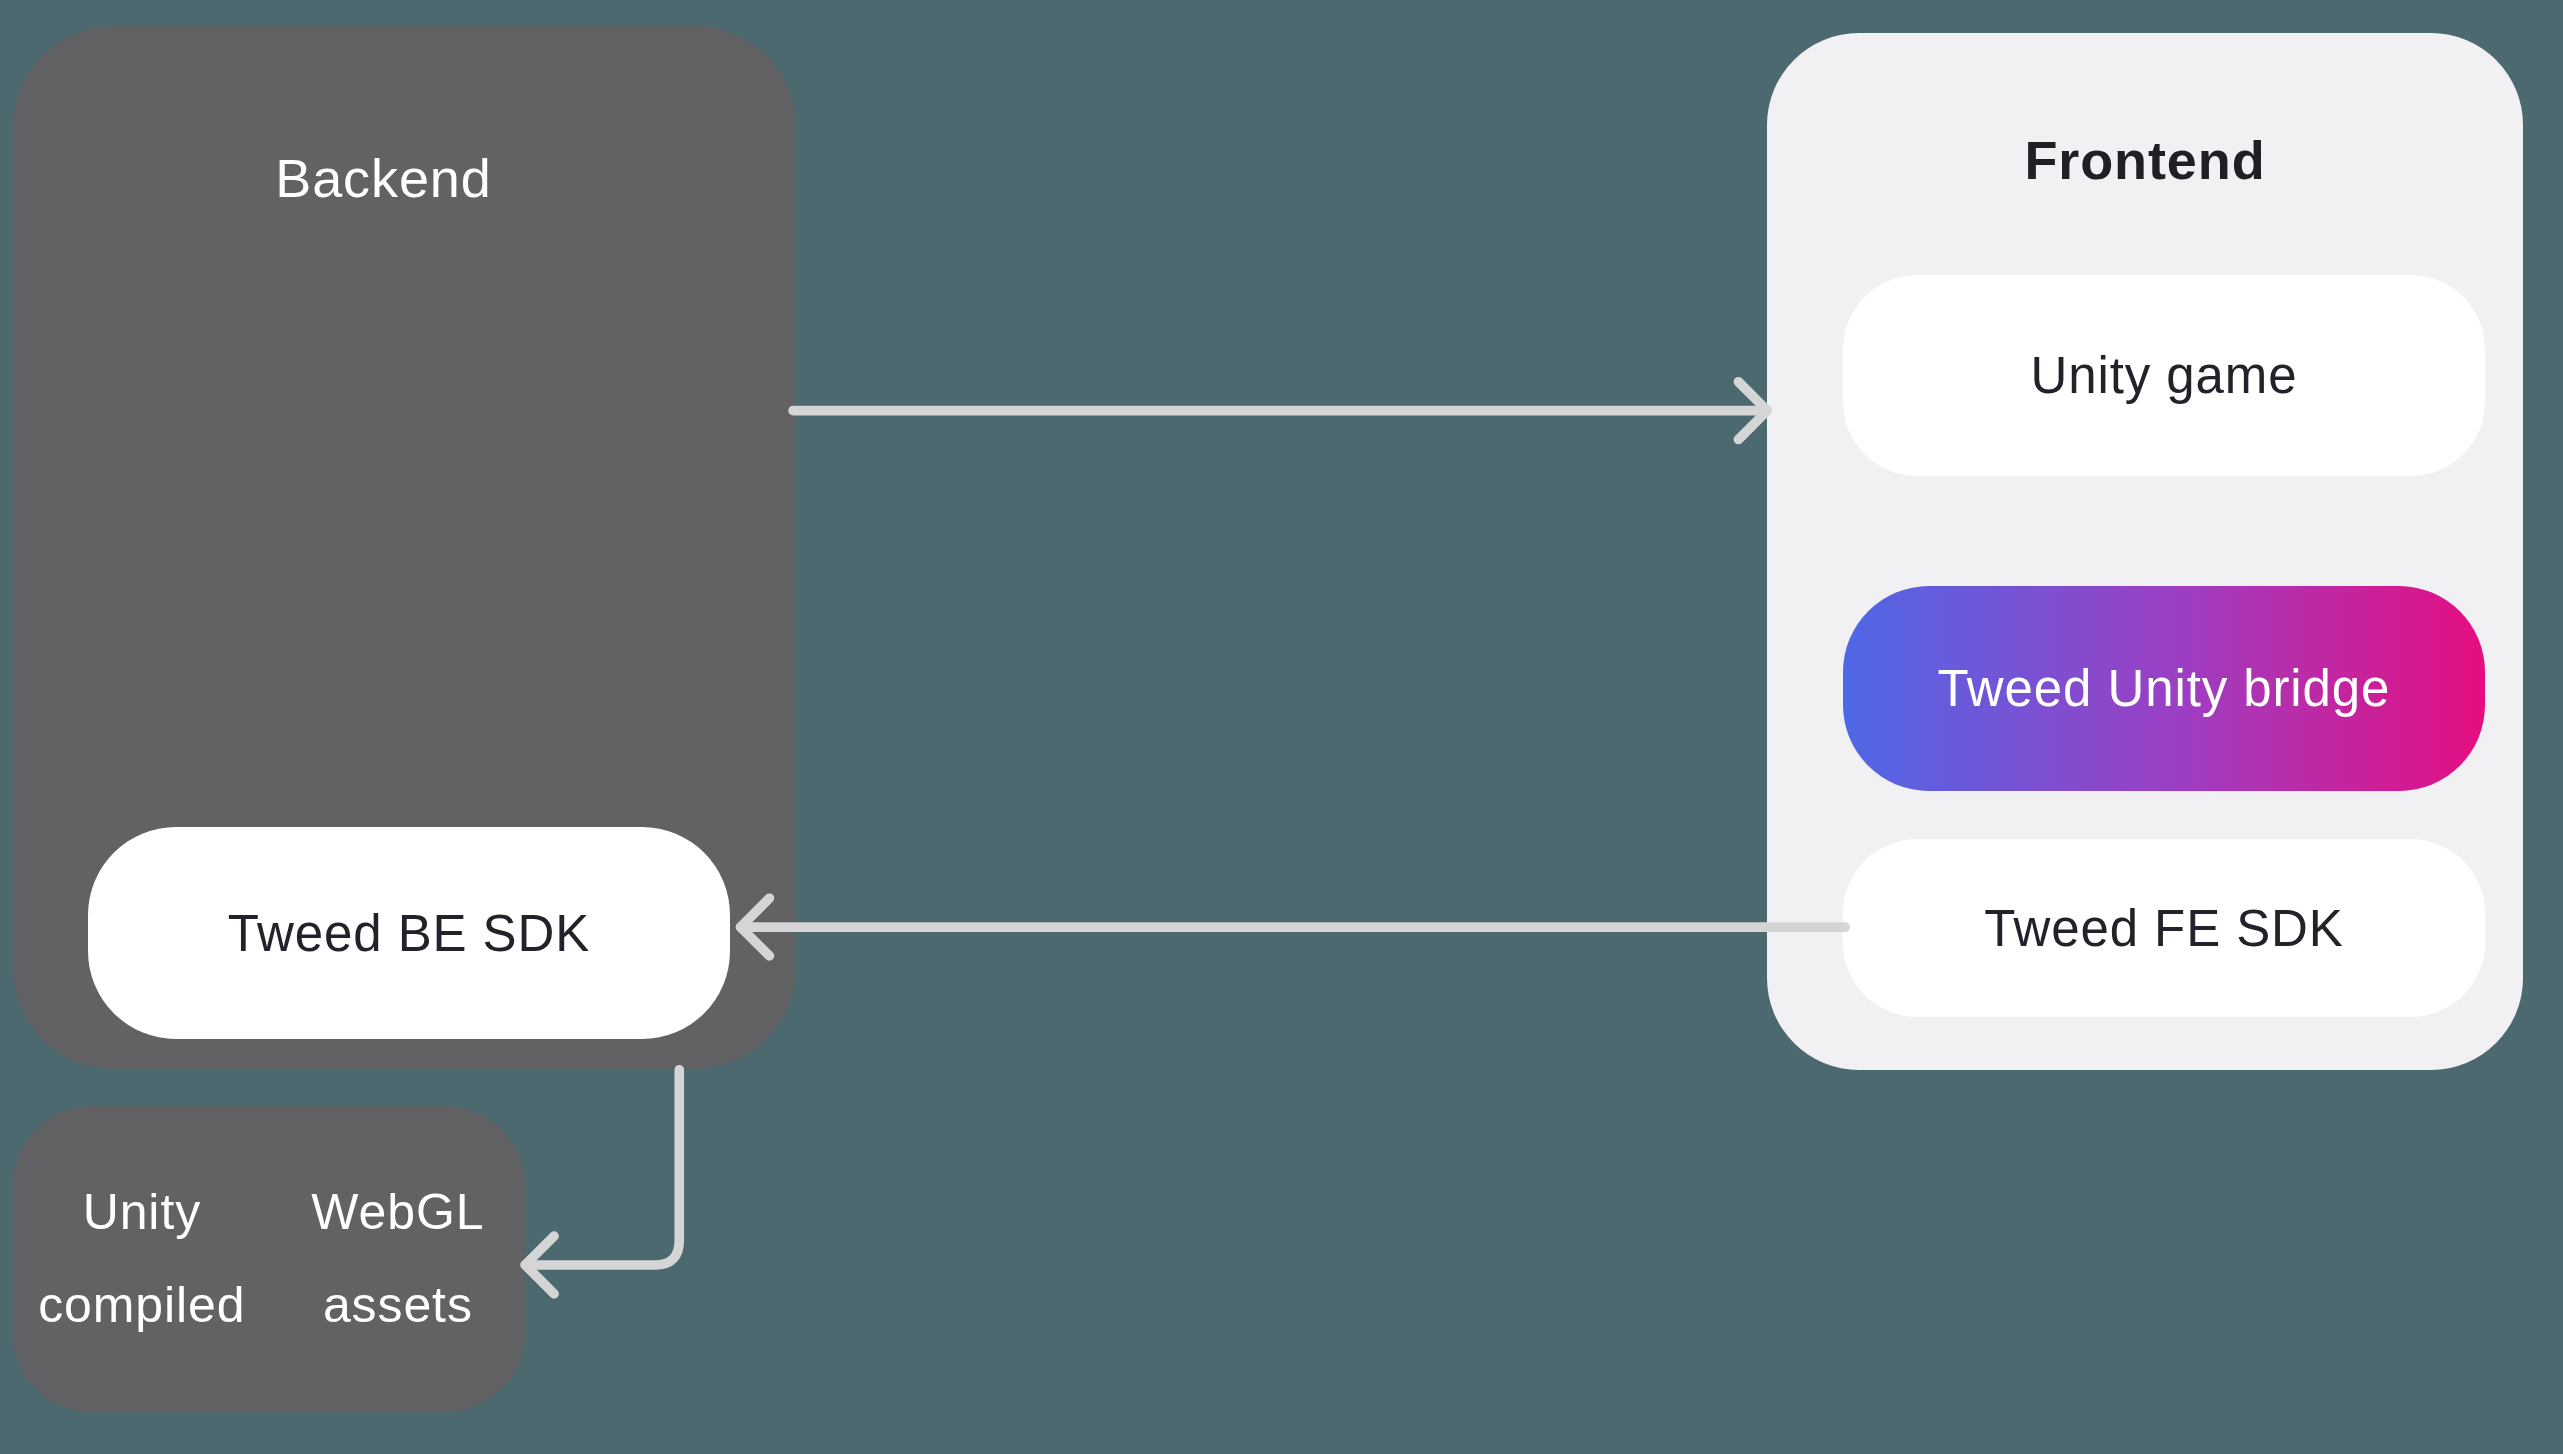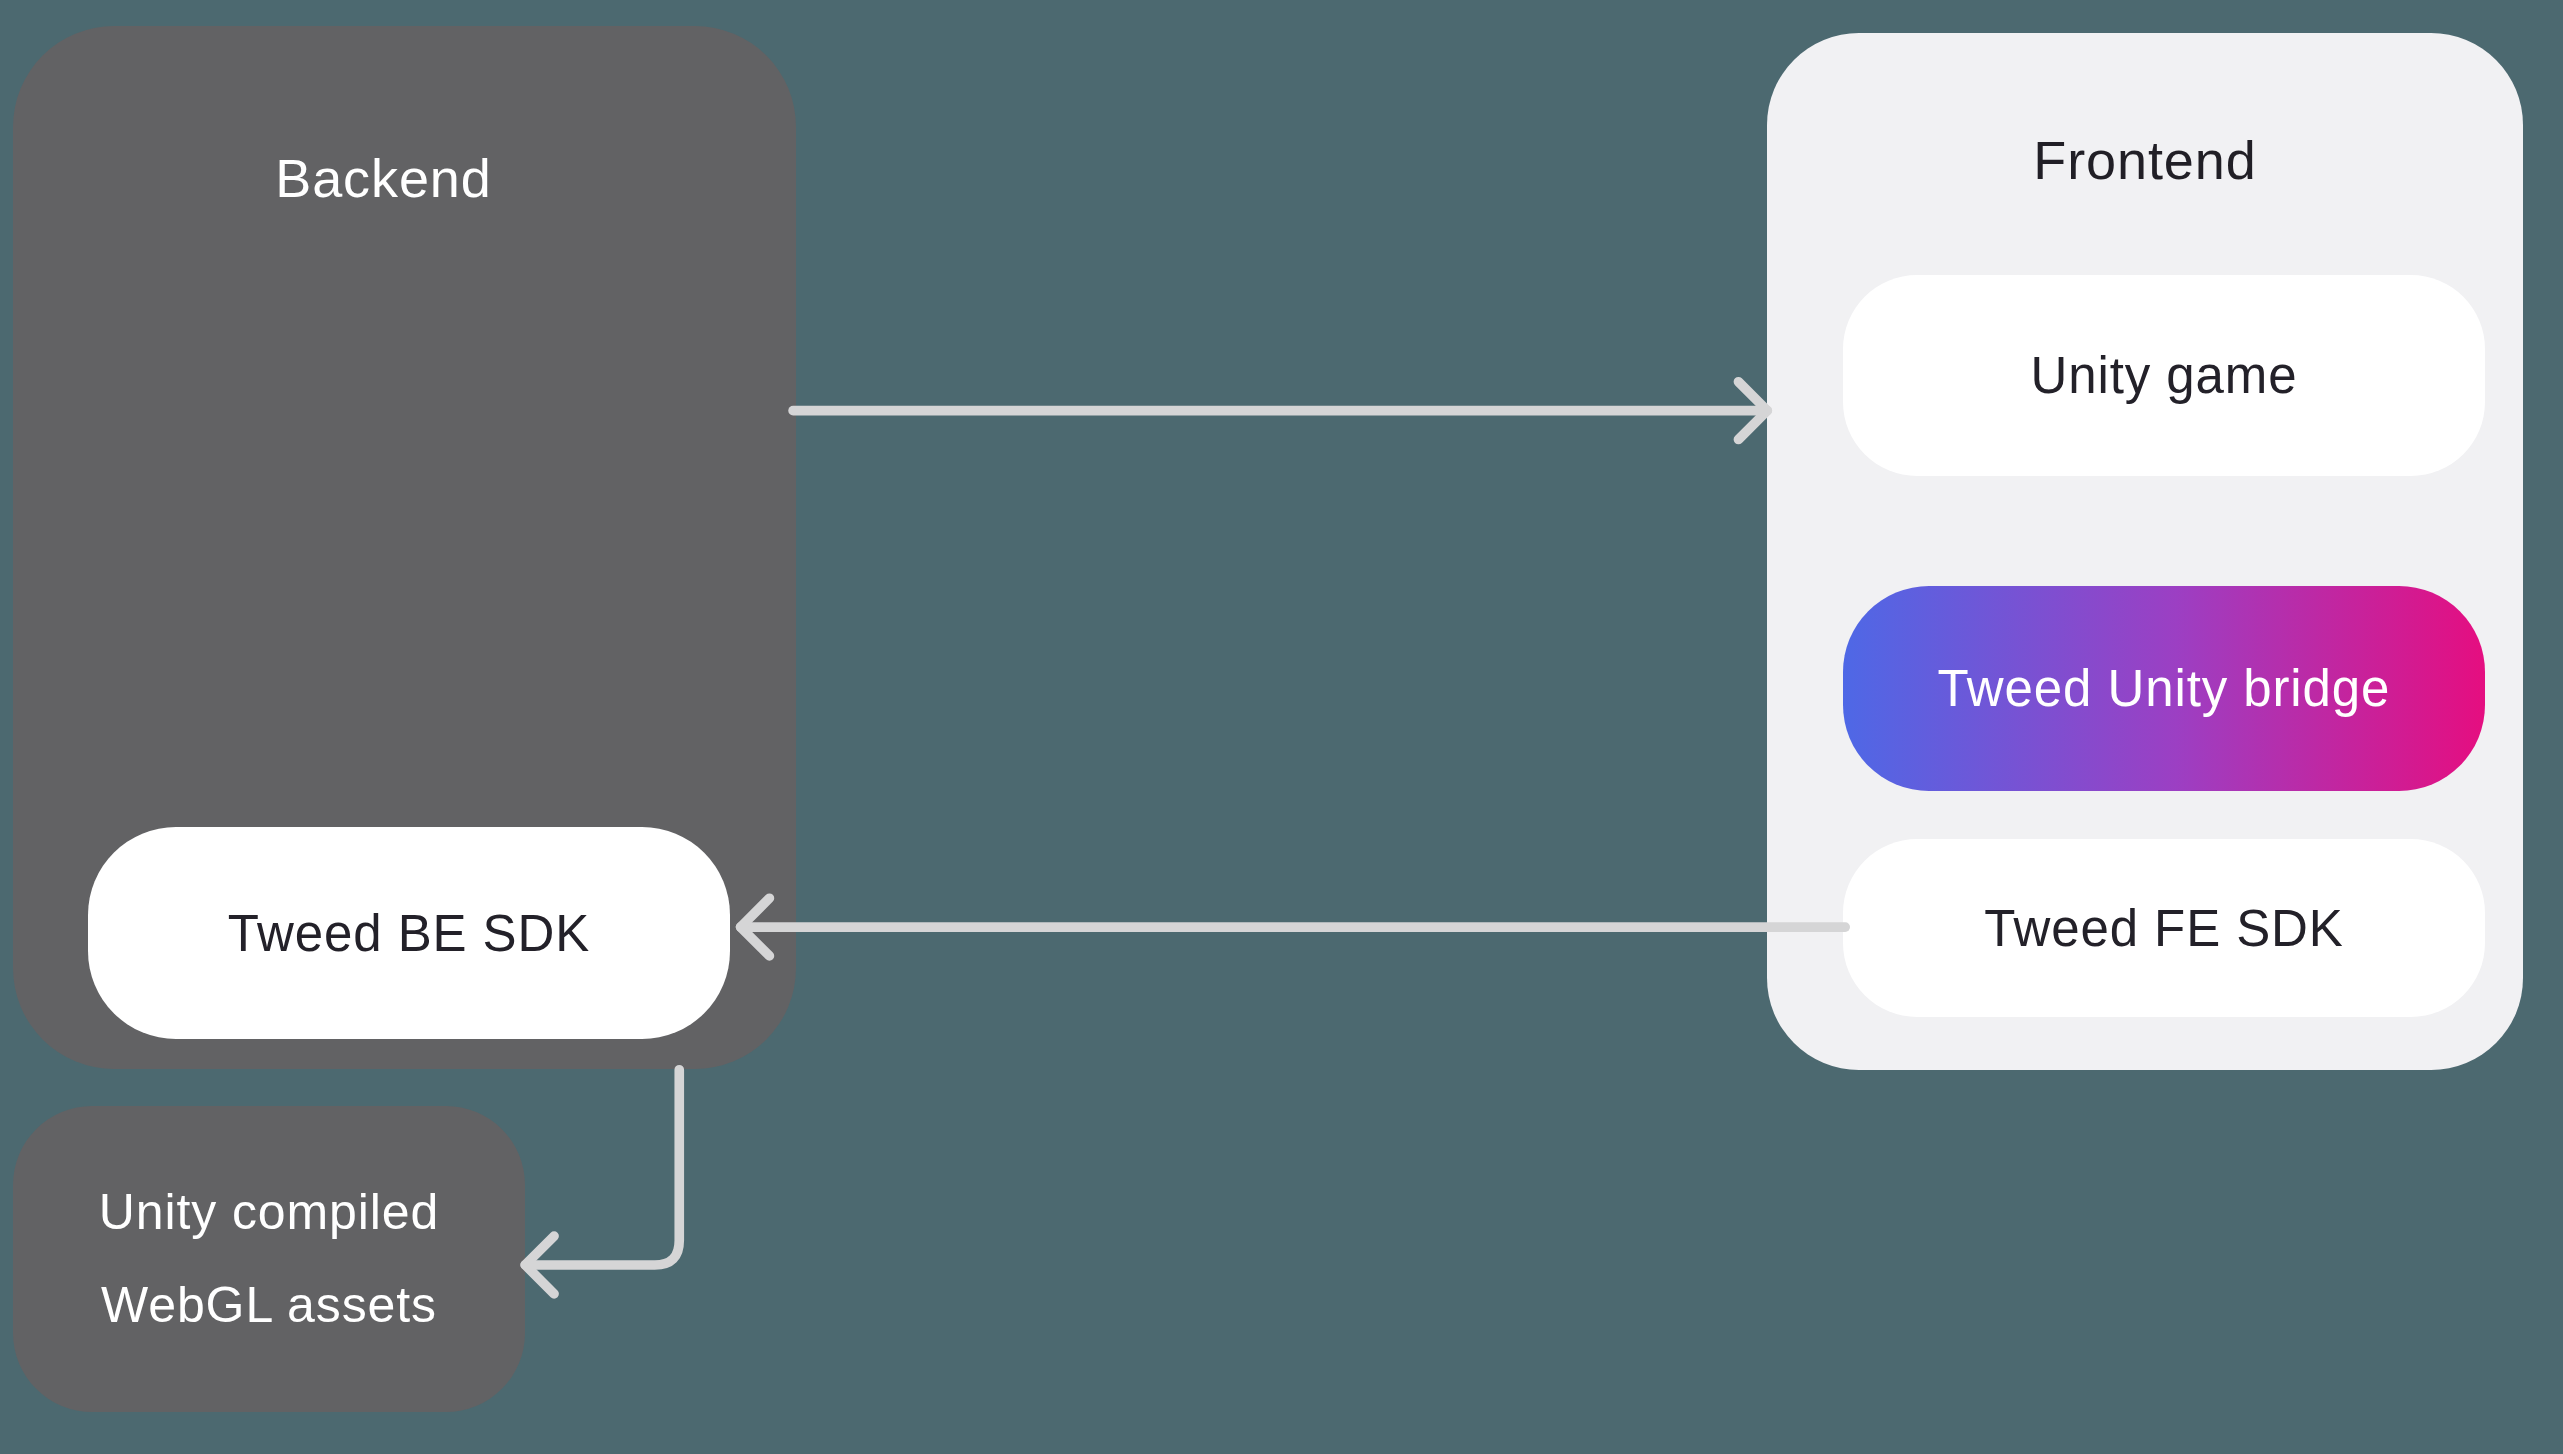--- a/index.html
+++ b/index.html
@@ -48,21 +48,20 @@
   .be-sdk-pill {
     left: 88px; top: 827px;
     width: 642px; height: 212px;
     border-radius: 88px;
   }
   .assets-box {
     left: 13px; top: 1106px;
     width: 512px; height: 306px;
     border-radius: 79px;
     display: flex;
-    flex-direction: column;
     align-items: center;
     justify-content: center;
     text-align: center;
     color: #ffffff;
     font-size: 50px;
     font-weight: 500;
     letter-spacing: 0.9px;
   }
   .assets-box .line {
     line-height: 93px;
@@ -71,21 +70,21 @@
     left: 1767px; top: 33px;
     width: 756px; height: 1037px;
     border-radius: 92px;
   }
   .frontend-title {
     left: 1767px; top: 133px;
     width: 756px;
     text-align: center;
     font-size: 54px;
     line-height: 54px;
-    font-weight: 400;
+    font-weight: 700;
     color: #211f26;
     letter-spacing: 0.9px;
   }
   .unity-game-pill {
     left: 1843px; top: 275px;
     width: 642px; height: 201px;
     border-radius: 74px;
   }
   .bridge-pill {
     left: 1843px; top: 543px;

